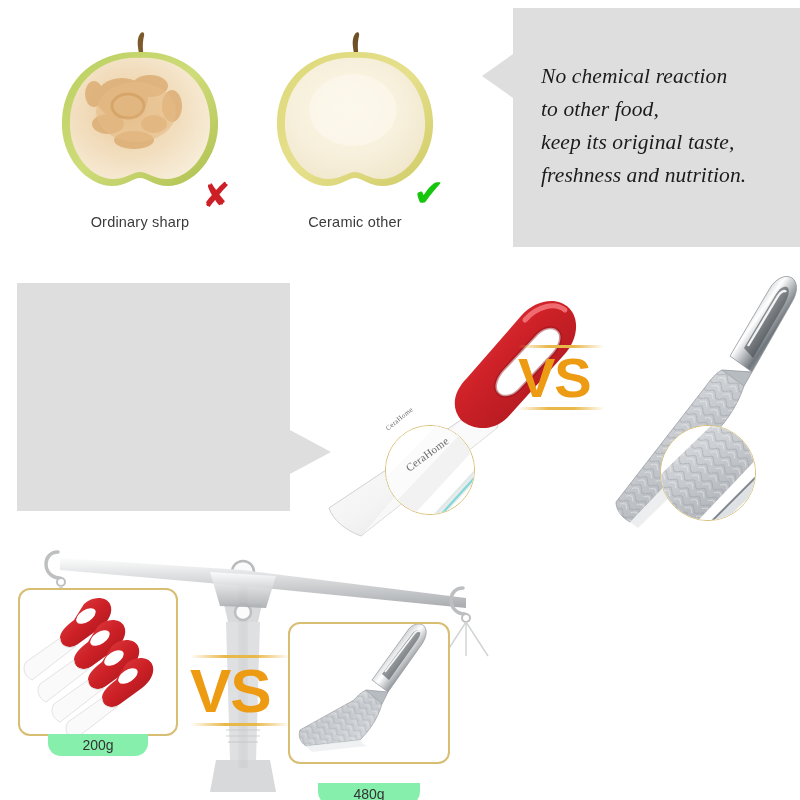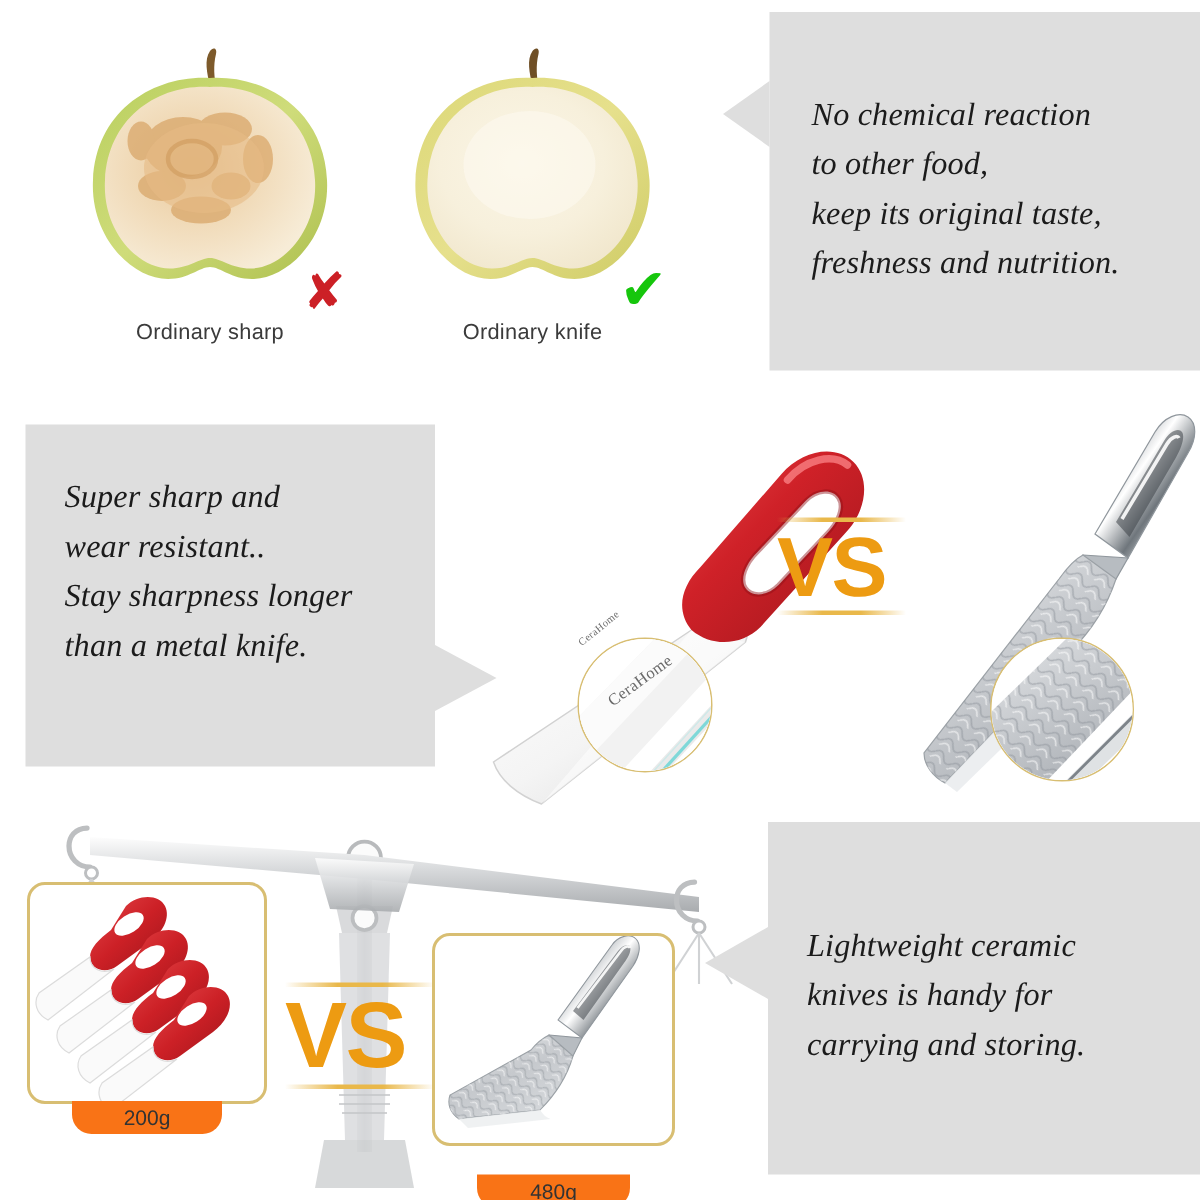--- a/index.html
+++ b/index.html
@@ -67,21 +67,21 @@
   
   .goldbox {
     position: absolute;
     border: 2px solid #D8BE72;
     border-radius: 12px;
     background: #ffffff;
     box-sizing: border-box;
   }
   .pan {
     position: absolute;
-    background: #f97316;
+    background: #86efac;
     border-radius: 0 0 13px 13px;
     display: flex; align-items: center; justify-content: center;
     font-size: 14px; color: #333;
   }
 
   
   .magnifier {
     position: absolute;
     border: 1.6px solid #D8BE72;
     border-radius: 50%;
@@ -177,37 +177,33 @@
       <path d="M90 30
                C124 28 158 50 160 92
                C162 126 138 151 117 151
                C104 151 97 144 90 144
                C83 144 76 151 63 151
                C42 151 18 126 20 92
                C22 50 56 28 90 30 Z" fill="url(#fleshB)"></path>
       <ellipse cx="88" cy="82" rx="44" ry="36" fill="#fdfaf0" opacity="0.55"></ellipse>
     </svg>
     <div class="mark" style="left:148px; top:146px; font-size:38px; color:#16C60C; font-family:'DejaVu Sans',sans-serif;">✔</div>
-    <div class="apple-label" style="top:186px;">Ordinary knife</div>
+    <div class="apple-label" style="top:186px;">Ceramic other</div>
   </div>
 
   <div class="panel" style="left:513px; top:8px; width:287px; height:239px;">
     <div class="notch notch-left" style="left:-31px; top:46px;"></div>
     <div class="ptext" style="position:absolute; left:28px; top:52px; width:250px;">No chemical reaction
 to other food,
 keep its original taste,
 freshness and nutrition.</div>
   </div>
 
   <div class="panel" style="left:17px; top:283px; width:273px; height:228px;">
     <div class="notch notch-right" style="right:-41px; top:147px;"></div>
-    <div class="ptext" style="position:absolute; left:26px; top:32px; width:250px;">Super sharp and
-wear resistant..
-Stay sharpness longer
-than a metal knife.</div>
   </div>
 
   <svg width="260" height="270" viewBox="0 0 260 270" style="position:absolute; left:325px; top:268px;">
     <defs>
       <linearGradient id="redH" x1="0" y1="0" x2="1" y2="1">
         <stop offset="0%" stop-color="#e8484a"></stop>
         <stop offset="40%" stop-color="#cf2128"></stop>
         <stop offset="100%" stop-color="#a0161c"></stop>
       </linearGradient>
       <linearGradient id="whiteBlade" x1="0.1" y1="0" x2="0.9" y2="1">
@@ -421,20 +417,14 @@
                L64 76 C68 71 72 68 76 66 Z" fill="url(#damB2)" stroke="#9ba1a6" stroke-width="0.7"></path>
       <path d="M76 66 L92 80 C88 94 80 106 70 116 L16 122 C10 118 8 112 10 106
                L64 76 C68 71 72 68 76 66 Z" fill="url(#damPat2)"></path>
       <path d="M16 122 L70 116 C72 119 74 121 77 122 L22 128 Z" fill="#eceef0" opacity="0.85"></path>
     </svg>
   </div>
   <div class="pan" style="left:318px; top:783px; width:102px; height:22px;">
     <span>480g</span>
   </div>
 
-  <div class="panel" style="left:512px; top:548px; width:288px; height:235px;">
-    <div class="notch notch-left" style="left:-42px; top:70px; border-top-width:24px; border-bottom-width:24px; border-right-width:42px;"></div>
-    <div class="ptext" style="position:absolute; left:26px; top:66px; width:254px;">Lightweight ceramic
-knives is handy for
-carrying and storing.</div>
-  </div>
 
 </div>
 
 </body></html>

